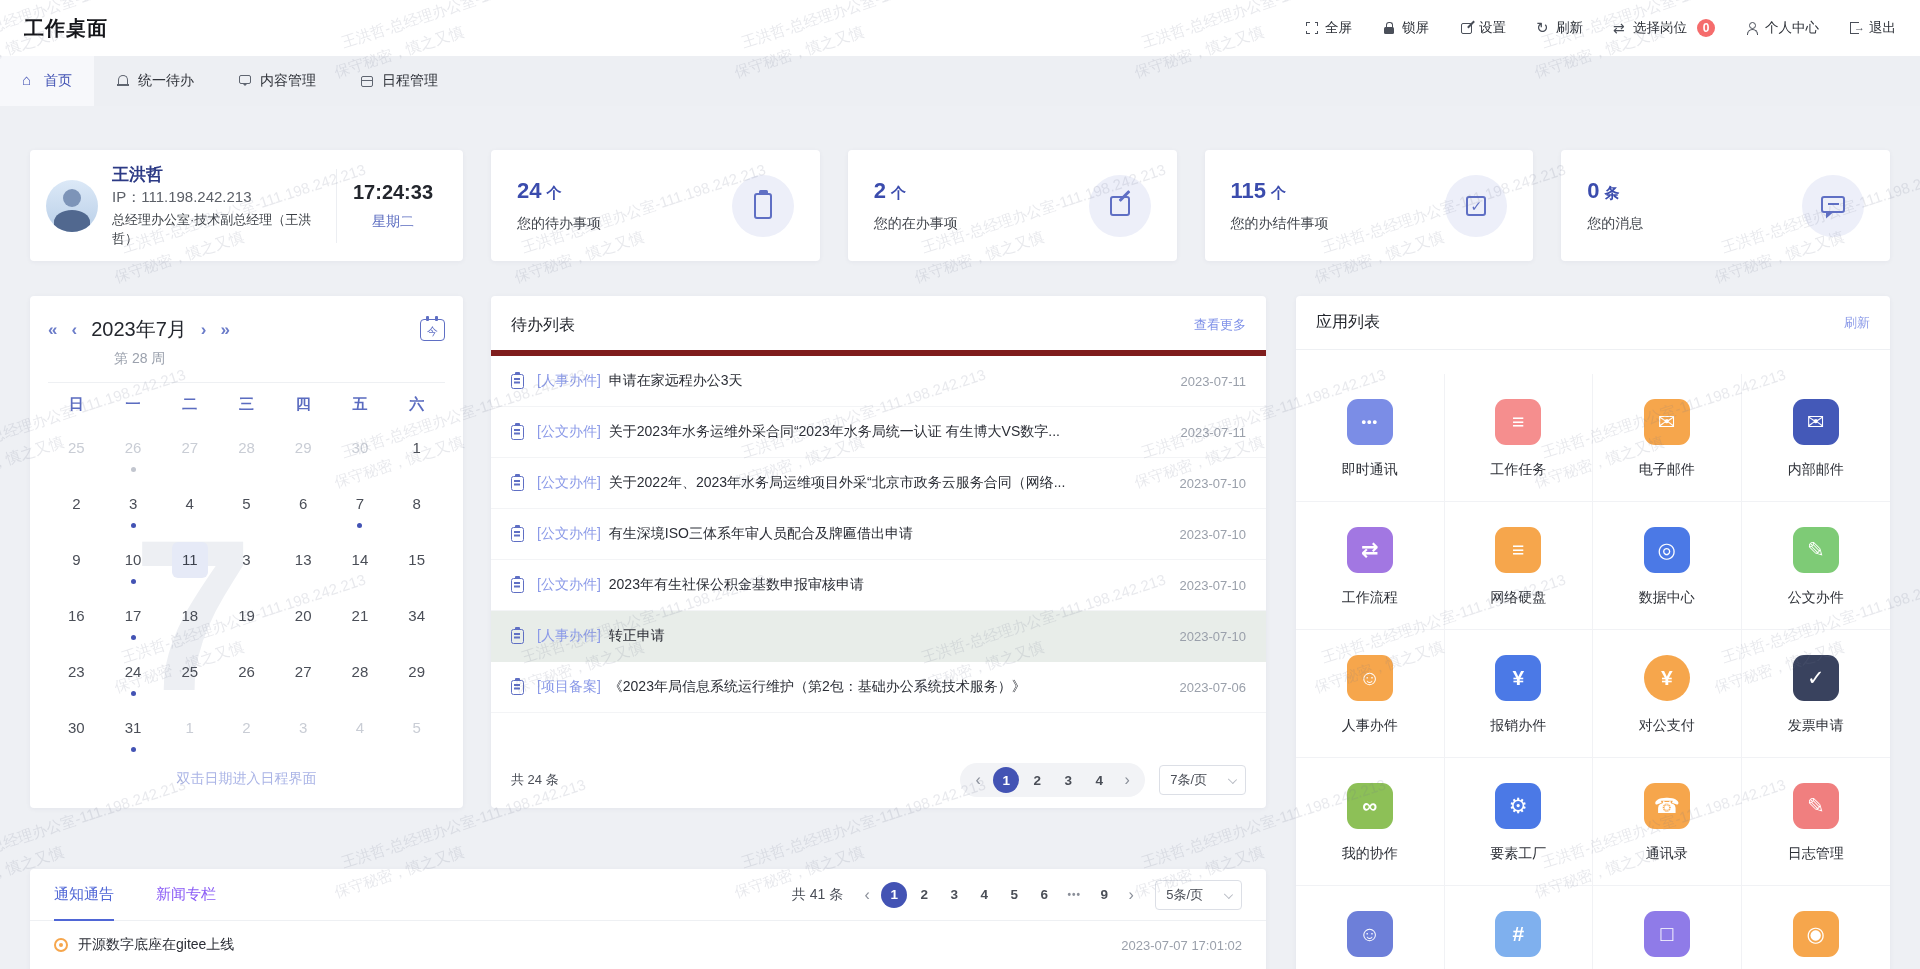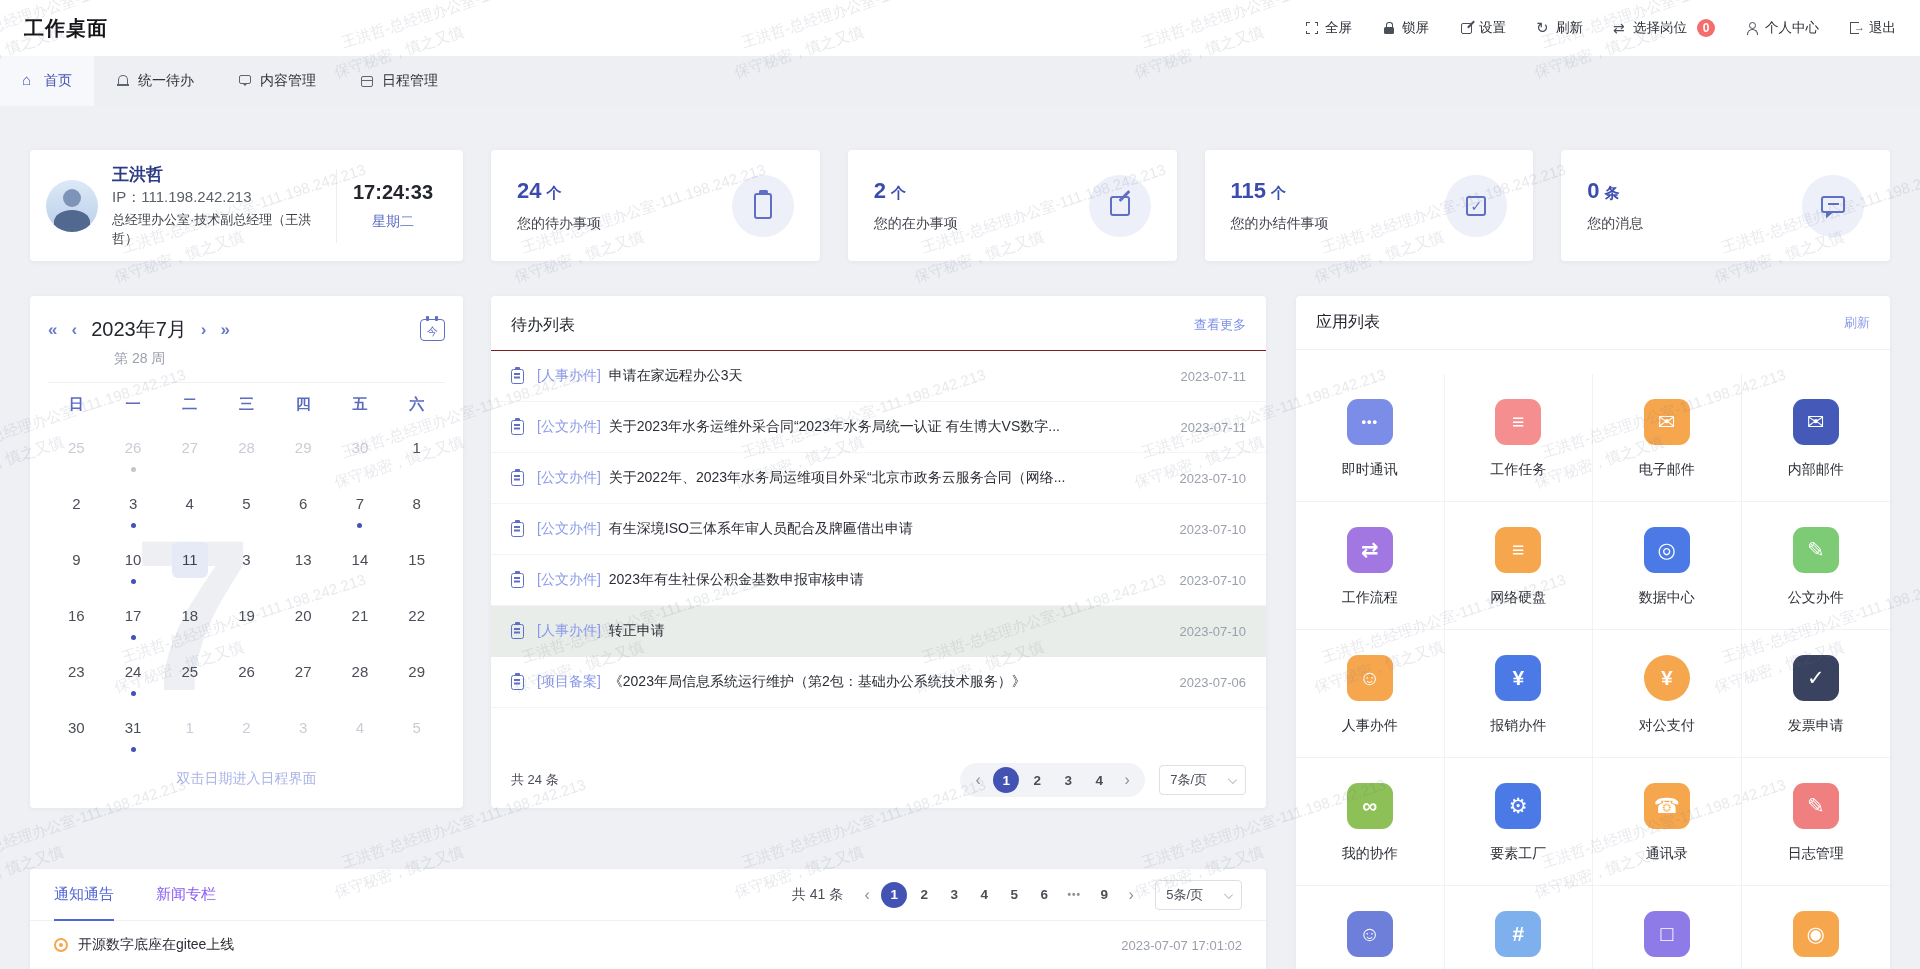--- a/index.html
+++ b/index.html
@@ -97,21 +97,21 @@
   .dnum.muted{color:#c9cdd5}
   .dnum.selected{background:#e6eaf7;color:#3c414d}
   .dot{width:5px;height:5px;border-radius:50%;margin-top:1px}
   .dot.blue{background:#4353b4}
   .dot.gray{background:#c2c6cf}
   .big-month{position:absolute;left:103px;top:212px;font-size:215px;font-weight:bold;color:#edeff3;z-index:1;line-height:1}
   .cal-footer{text-align:center;font-size:14px;color:#aab4e6;margin-top:9px;position:relative;z-index:2;cursor:default}
 
   
   .todo-card{width:775px;height:512px;padding:16px 20px 0;display:flex;flex-direction:column;flex:none}
-  .todo-headwrap{margin:0 -20px;padding:0 20px 12px;border-bottom:1px solid #7f1d1d}
+  .todo-headwrap{margin:0 -20px;padding:0 20px 12px;border-bottom:6px solid #7f1d1d}
   .todo-head{display:flex;align-items:center;height:26px}
   .todo-title{font-size:16px;color:#23262d}
   .todo-more{margin-left:auto;font-size:13px;color:#7e90e8;cursor:pointer}
   .todo-list{margin:0 -20px;flex:1}
   .todo-row{height:51px;display:flex;align-items:center;padding:0 20px;border-bottom:1px solid #f3f4f6;cursor:pointer}
   .todo-row.hl{background:#e8ede9;border-bottom-color:#e8ede9}
   .doc-ico{width:13px;height:15px;border:1.5px solid #5f6fc4;border-radius:2.5px;position:relative;flex:none}
   .doc-ico::before{content:"";position:absolute;top:-2.5px;left:2.5px;width:5px;height:3px;background:#5f6fc4;border-radius:1px}
   .doc-ico::after{content:"";position:absolute;left:2px;top:3.5px;width:6px;height:1.5px;background:#5f6fc4;box-shadow:0 3.5px 0 #5f6fc4}
   .todo-cat{color:#8b9ae8;font-size:14px;margin-left:13px;flex:none}
@@ -388,21 +388,21 @@
           <div class="cal-cell">
             <span class="dnum">19</span>
           </div>
           <div class="cal-cell">
             <span class="dnum">20</span>
           </div>
           <div class="cal-cell">
             <span class="dnum">21</span>
           </div>
           <div class="cal-cell">
-            <span class="dnum">22</span>
+            <span class="dnum">34</span>
           </div>
           <div class="cal-cell">
             <span class="dnum">23</span>
           </div>
           <div class="cal-cell">
             <span class="dnum">24</span>
             <span class="dot blue"></span>
           </div>
           <div class="cal-cell">
             <span class="dnum">25</span>

